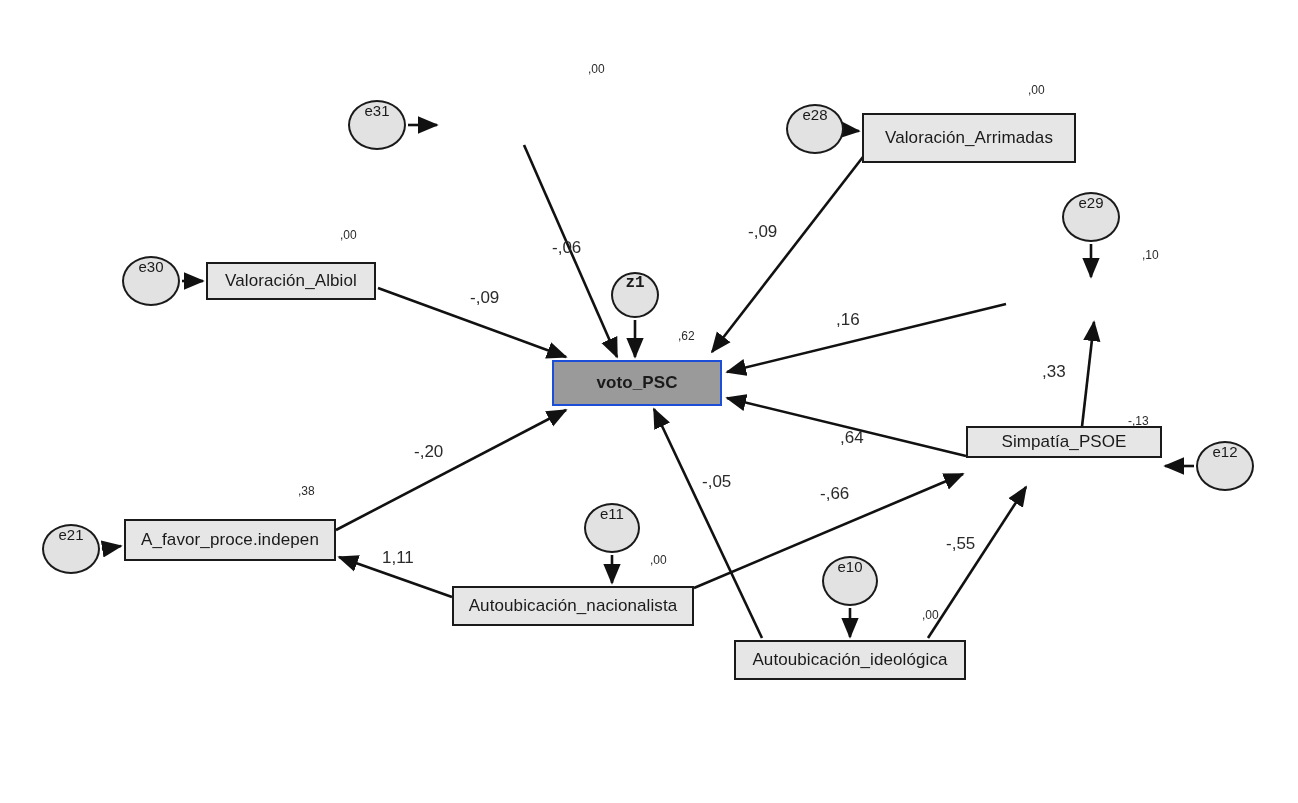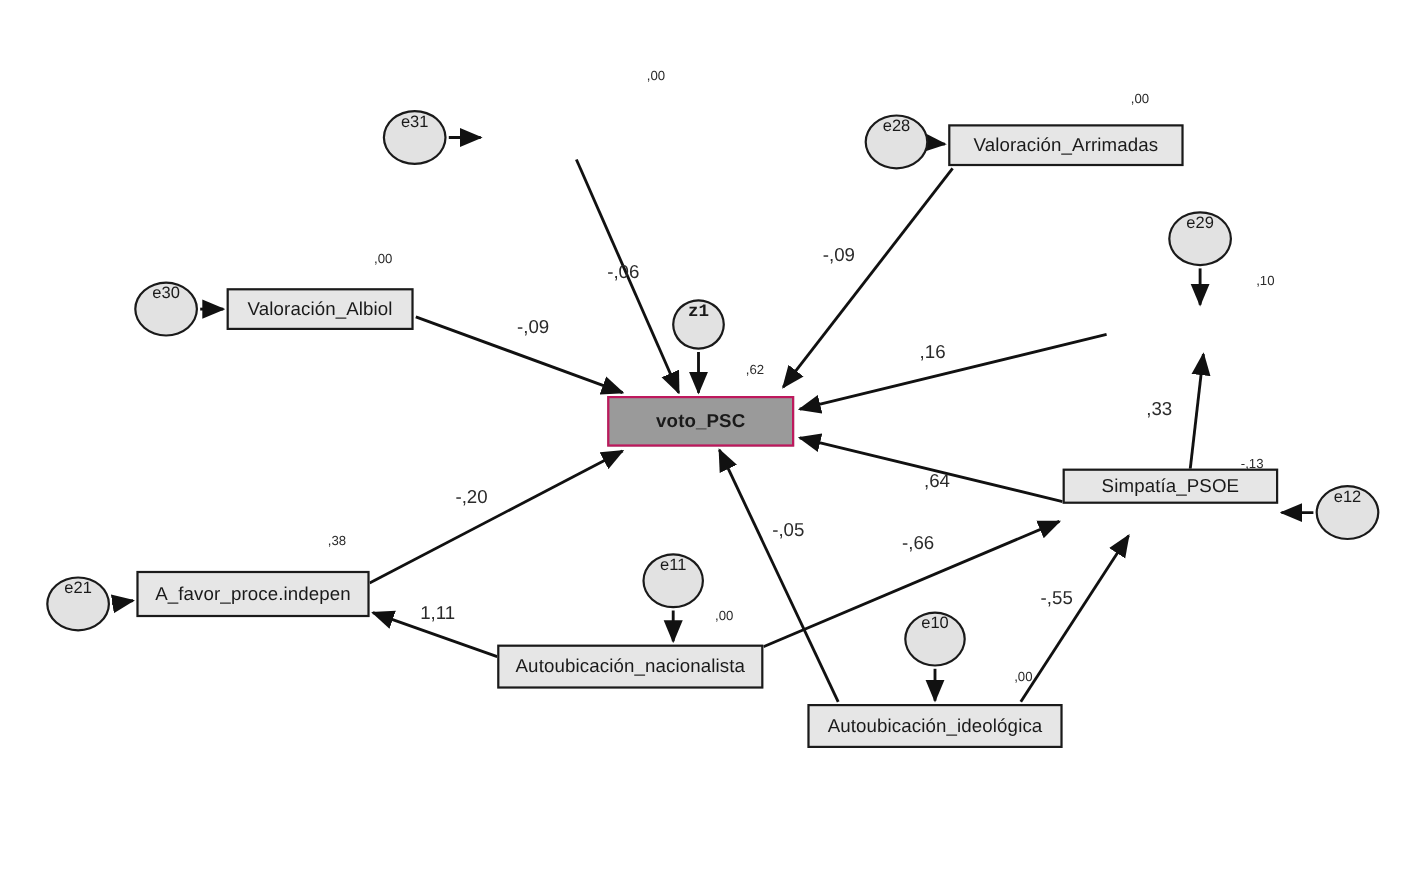--- a/index.html
+++ b/index.html
@@ -32,21 +32,21 @@
     justify-content: center;
     color: #1a1a1a;
     font-size: 17px;
     letter-spacing: 0.1px;
     white-space: nowrap;
     z-index: 3;
   }
   .node-box.endogenous {
     background: #9a9a9a;
     font-weight: bold;
-    border: 2px solid #be185d;
+    border: 2px solid #1d4ed8;
   }
   .node-ellipse {
     position: absolute;
     box-sizing: border-box;
     background: #e2e2e2;
     border: 2px solid #1a1a1a;
     border-radius: 50%;
     display: flex;
     align-items: flex-start;
     justify-content: center;
@@ -135,21 +135,21 @@
   <div class="node-ellipse" style="left:42px; top:524px; width:58px; height:50px;">
     <span>e21</span>
   </div>
   <div class="node-ellipse" style="left:584px; top:503px; width:56px; height:50px;">
     <span>e11</span>
   </div>
   <div class="node-ellipse" style="left:822px; top:556px; width:56px; height:50px;">
     <span>e10</span>
   </div>
 
-  <div class="node-box" style="left:862px; top:113px; width:214px; height:38px;">
+  <div class="node-box" style="left:862px; top:113px; width:214px; height:50px;">
     <span>Valoración_Arrimadas</span>
   </div>
   <div class="node-box" style="left:206px; top:262px; width:170px; height:38px;">
     <span>Valoración_Albiol</span>
   </div>
   <div class="node-box endogenous" style="left:552px; top:360px; width:170px; height:46px;">
     <span>voto_PSC</span>
   </div>
   <div class="node-box" style="left:966px; top:426px; width:196px; height:32px;justify-content:center;">
     <span>Simpatía_PSOE</span>

